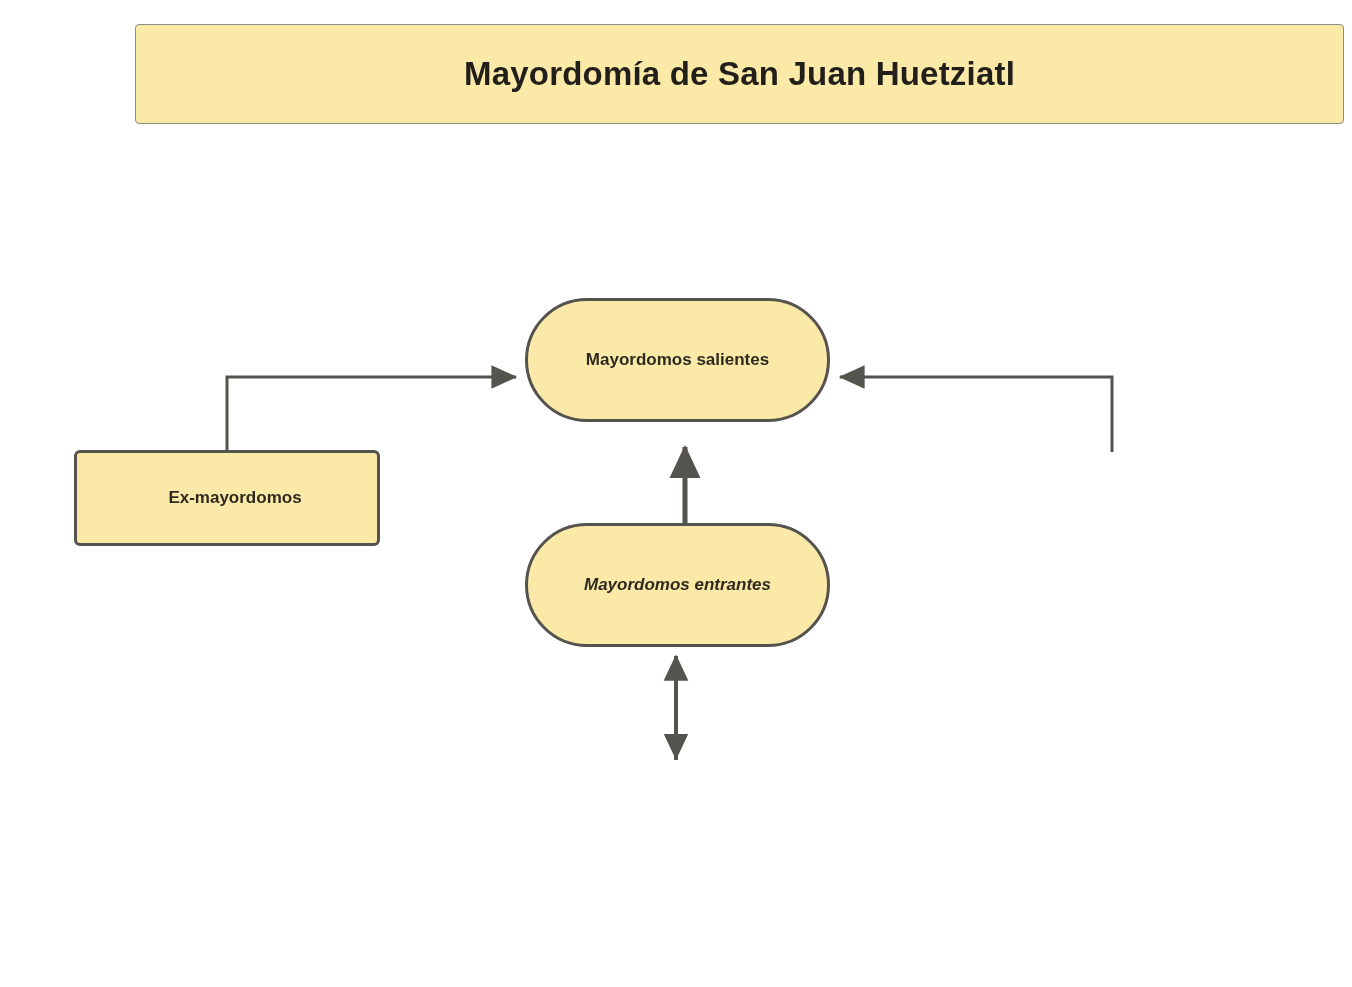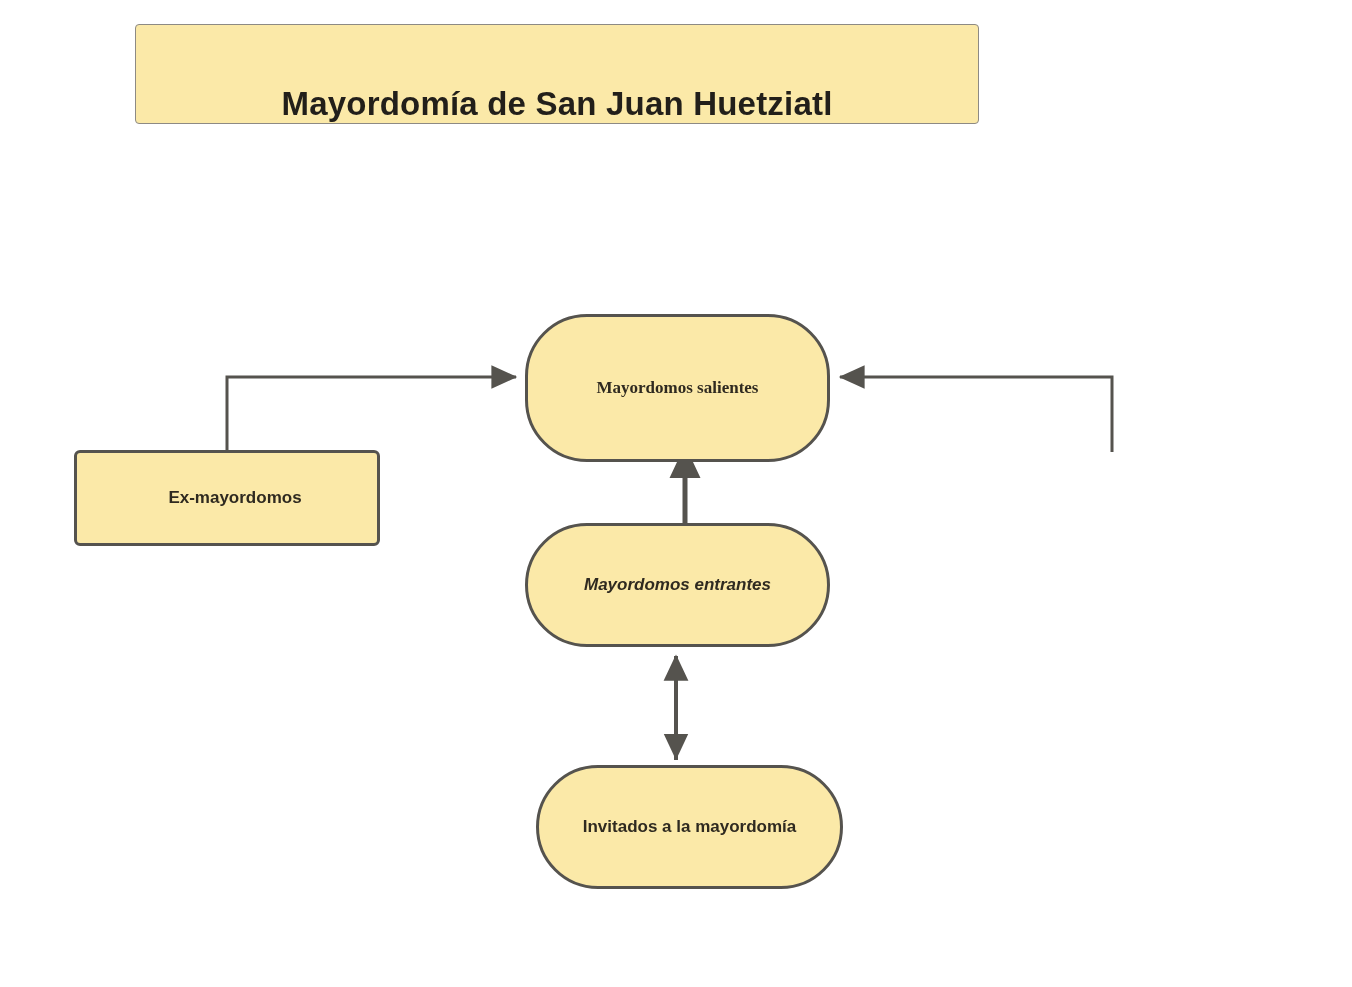--- a/index.html
+++ b/index.html
@@ -18,28 +18,28 @@
     height: 987px;
     background: #ffffff;
     overflow: hidden;
   }
 
   
   .title-box {
     position: absolute;
     left: 135px;
     top: 24px;
-    width: 844px;
+    width: 1209px;
     height: 100px;
     background: #FBE9A8;
     border: 1.5px solid #8d8a84;
     border-radius: 4px;
     box-sizing: border-box;
     display: flex;
-    align-items: flex-end;
+    align-items: center;
     justify-content: center;
   }
   .title-text {
     font-size: 33px;
     font-weight: bold;
     color: #221f1a;
     letter-spacing: 0.2px;
     text-align: center;
     white-space: nowrap;
   }
@@ -69,21 +69,21 @@
     font-weight: bold;
     color: #2f2a20;
     line-height: 1.2;
     white-space: nowrap;
     padding: 0 12px;
   }
   .node.stadium { border-radius: 62px; }
   .node.rect    { border-radius: 6px; padding-left: 16px; }
 
   
-  #node-salientes   { left: 525px;  top: 314px; width: 305px; height: 148px; font-family: Liberation Serif, serif; }
+  #node-salientes   { left: 525px;  top: 298px; width: 305px; height: 124px; }
   #node-entrantes   { left: 525px;  top: 523px; width: 305px; height: 124px; font-style: italic; }
   #node-invitados   { left: 536px;  top: 765px; width: 307px; height: 124px; }
   #node-ex          { left: 74px;   top: 450px; width: 306px; height: 96px;  }
   #node-postulantes { left: 963px;  top: 452px; width: 306px; height: 94px;  }
 </style>
 </head>
 <body>
 
 <div id="canvas">
 
@@ -117,22 +117,19 @@
   </svg>
 
   <div id="node-salientes" class="node stadium">
     <span class="node-label">Mayordomos salientes</span>
   </div>
 
   <div id="node-entrantes" class="node stadium">
     <span class="node-label">Mayordomos entrantes</span>
   </div>
 
-  <div id="node-invitados" class="node stadium">
-    <span class="node-label">Invitados a la mayordomía</span>
-  </div>
 
   <div id="node-ex" class="node rect">
     <span class="node-label">Ex-mayordomos</span>
   </div>
 
 
 </div>
 
 </body></html>

